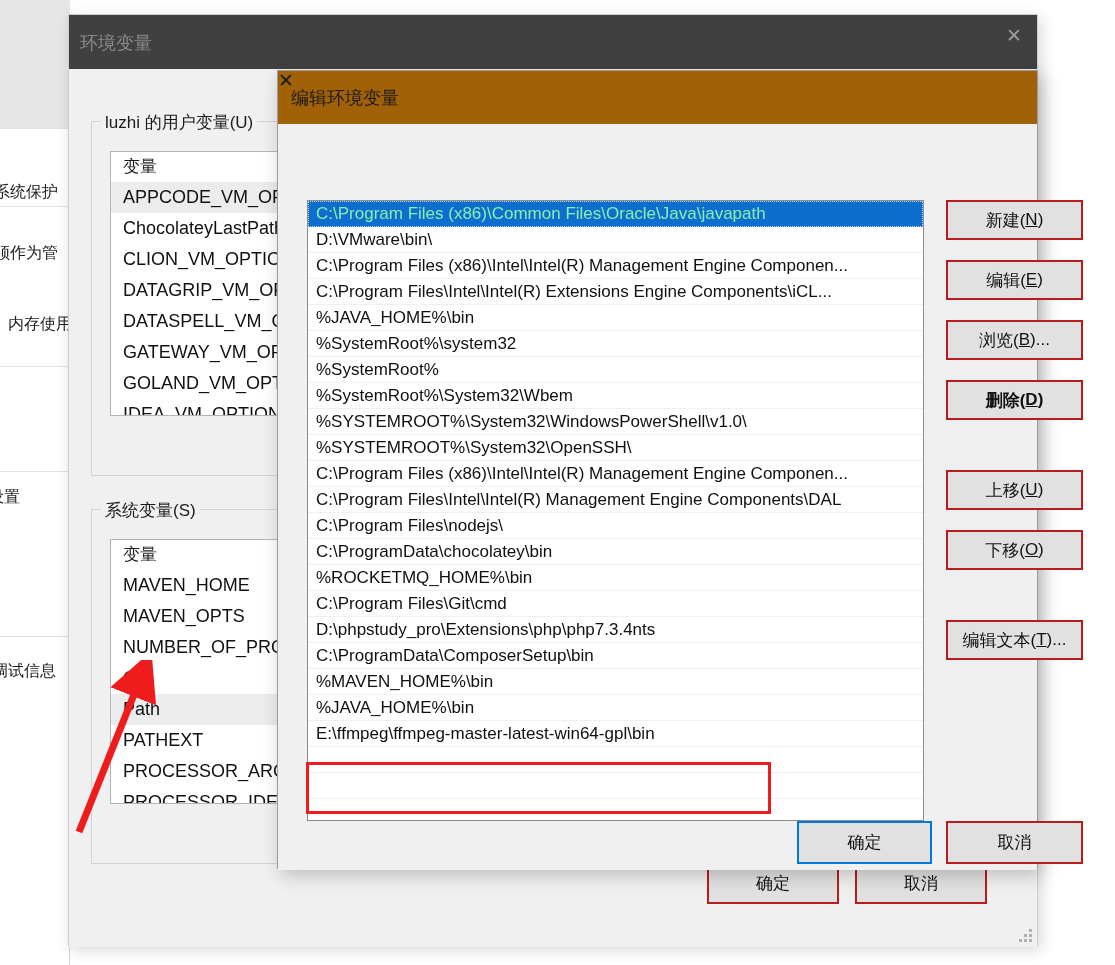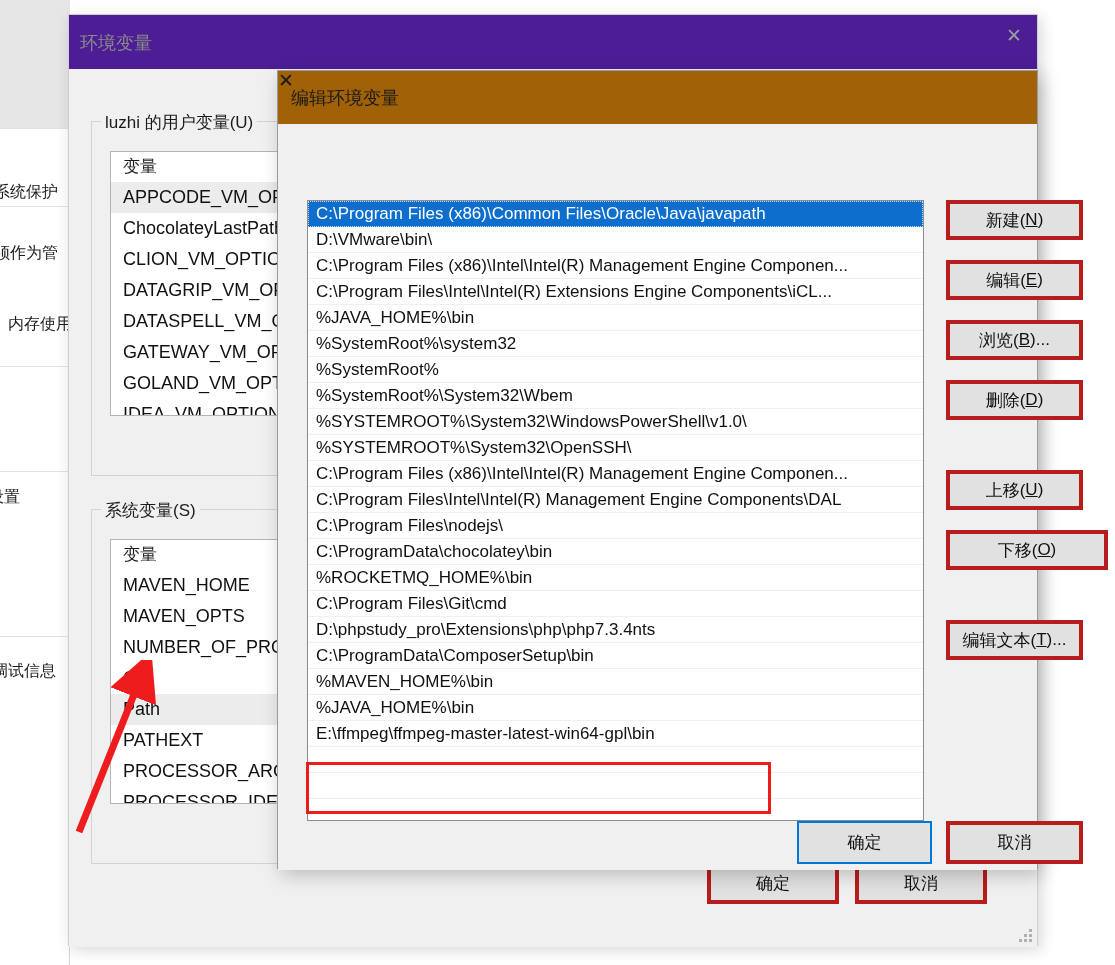--- a/index.html
+++ b/index.html
@@ -56,21 +56,21 @@
     width: 970px; height: 932px;
     background: #f0f0f0;
     border: 1px solid #cfcfcf;
     box-sizing: border-box;
     box-shadow: 3px 4px 14px rgba(0,0,0,0.16);
   }
   .win-outer .titlebar {
     position: absolute;
     left: 0; top: 0;
     width: 100%; height: 54px;
-    background: #4c1d95;
+    background: #404040;
     box-sizing: border-box;
     padding-left: 46px;
   }
   .win-outer .title-text {
     position: absolute;
     left: 11px; top: 16px;
     font-size: 18px;
     color: #8a8a8a;
     white-space: nowrap;
   }
@@ -132,21 +132,21 @@
     font-size: 18px;
     color: #111111;
     white-space: nowrap;
     background: #ffffff;
   }
   .lb-row.sel { background: #ececec; }
 
   .dlgbtn {
     position: absolute;
     background: #e1e1e1;
-    border: 4px solid #b91c1c;
+    border: 2px solid #b91c1c;
     box-sizing: border-box;
     font-size: 17px;
     color: #111111;
     display: flex;
     align-items: center;
     justify-content: center;
     white-space: nowrap;
     cursor: default;
     font-family: "Liberation Sans", "DejaVu Sans", sans-serif;
   }
@@ -214,21 +214,21 @@
     color: #101010;
     white-space: nowrap;
     border-bottom: 1px solid #f0f0f0;
     box-sizing: border-box;
     background: #ffffff;
     overflow: hidden;
     text-overflow: clip;
   }
   .pl-row.sel {
     background: #0d6ecd;
-    color: #ffffff;
+    color: #86efac;
     border-bottom: 1px solid #0d6ecd;
     outline: 1px dotted #c8d9ee;
     outline-offset: -1px;
   }
 
   .redbox {
     position: absolute;
     border: 3px solid #ee1c1c;
     box-sizing: border-box;
     pointer-events: none;
@@ -364,31 +364,31 @@
       <div class="dlgbtn" style="left:668px;top:136px;width:137px;height:40px;align-items:center;">
         <span>编辑(</span>
           <span class="ul">E</span>
           <span>)</span>
       </div>
       <div class="dlgbtn" style="left:668px;top:196px;width:137px;height:40px;">
         <span>浏览(</span>
           <span class="ul">B</span>
           <span>)...</span>
       </div>
-      <div class="dlgbtn" style="left:668px;top:256px;width:137px;height:40px;">
+      <div class="dlgbtn" style="left:668px;top:256px;width:137px;height:40px;font-weight:bold;">
         <span>删除(</span>
           <span class="ul">D</span>
           <span>)</span>
       </div>
       <div class="dlgbtn" style="left:668px;top:346px;width:137px;height:40px;">
         <span>上移(</span>
           <span class="ul">U</span>
           <span>)</span>
       </div>
-      <div class="dlgbtn" style="left:668px;top:406px;width:162px;height:40px;">
+      <div class="dlgbtn" style="left:668px;top:406px;width:137px;height:40px;">
         <span>下移(</span>
           <span class="ul">O</span>
           <span>)</span>
       </div>
       <div class="dlgbtn" style="left:668px;top:496px;width:137px;height:40px;">
         <span>编辑文本(</span>
           <span class="ul">T</span>
           <span>)...</span>
       </div>
 

